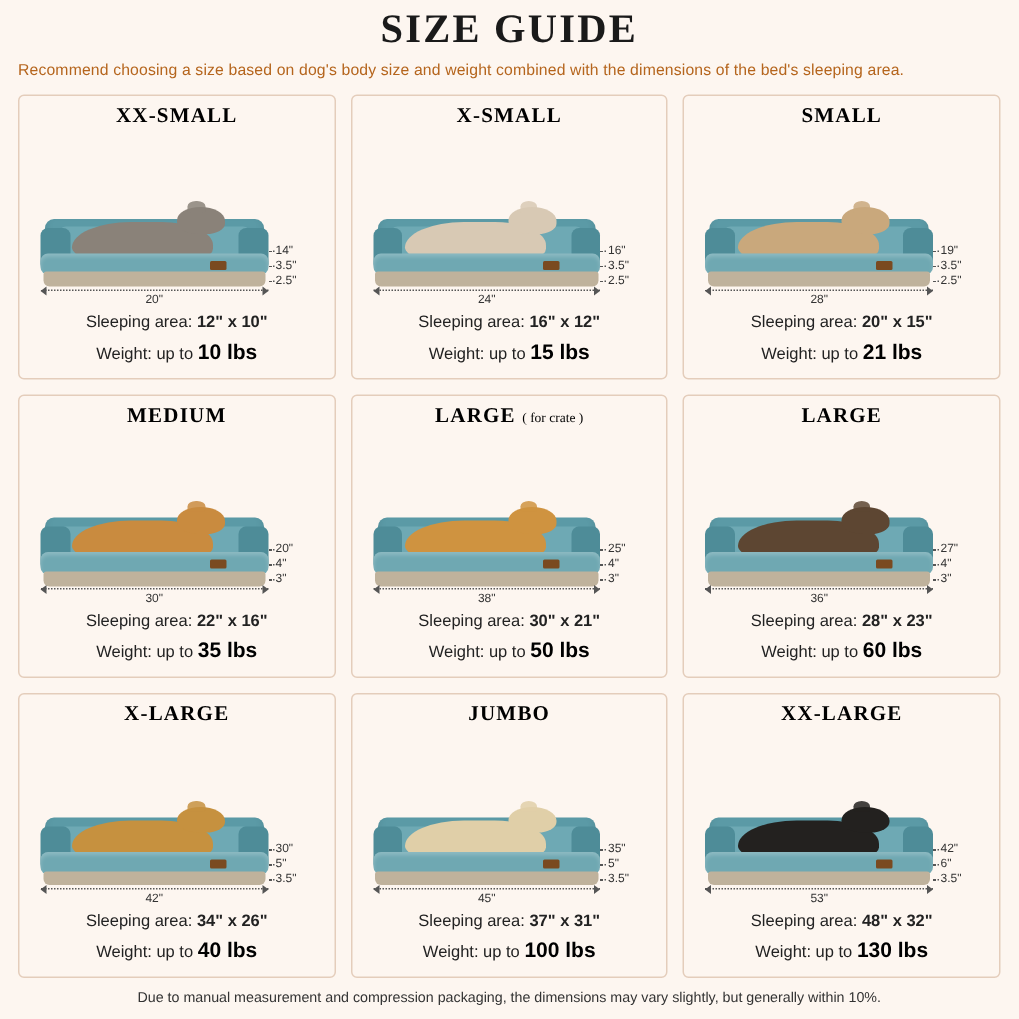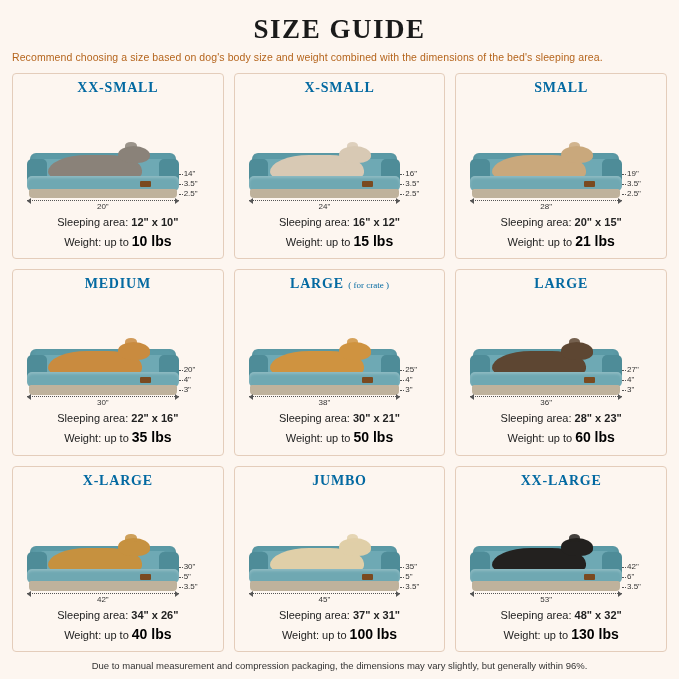--- a/index.html
+++ b/index.html
@@ -8,21 +8,21 @@
     width: 679px;
     height: 679px;
     background: #fdf6f0;
     font-family: "Liberation Sans", sans-serif;
     color: #333;
     overflow: hidden;
   }
   .page {
     width: 679px;
     height: 679px;
-    padding: 10px 12px 8px 12px;
+    padding: 0 12px 8px 12px;
     display: flex;
     flex-direction: column;
   }
   .title {
     text-align: center;
     font-family: "Liberation Serif", serif;
     font-size: 27px;
     font-weight: bold;
     letter-spacing: 1.5px;
     color: #1a1a1a;
@@ -47,21 +47,21 @@
     background: #fdf6f0;
     padding: 6px 8px 7px 8px;
     display: flex;
     flex-direction: column;
   }
   .card-title {
     text-align: center;
     font-family: "Liberation Serif", serif;
     font-size: 14px;
     font-weight: bold;
-    color: #0369a1;
+    color: #000000;
     letter-spacing: 0.8px;
     margin-bottom: 2px;
   }
   .card-title .sub {
     font-size: 9px;
     font-weight: normal;
     letter-spacing: 0;
   }
   .illus {
     position: relative;
@@ -574,14 +574,14 @@
         <div>
           <span>Weight:</span>
           <span>up to</span>
           <span class="wt">130 lbs</span>
         </div>
       </div>
     </div>
 
   </div>
 
-  <div class="footnote">Due to manual measurement and compression packaging, the dimensions may vary slightly, but generally within 96%.</div>
+  <div class="footnote">Due to manual measurement and compression packaging, the dimensions may vary slightly, but generally within 10%.</div>
 </div>
 
 </body></html>

